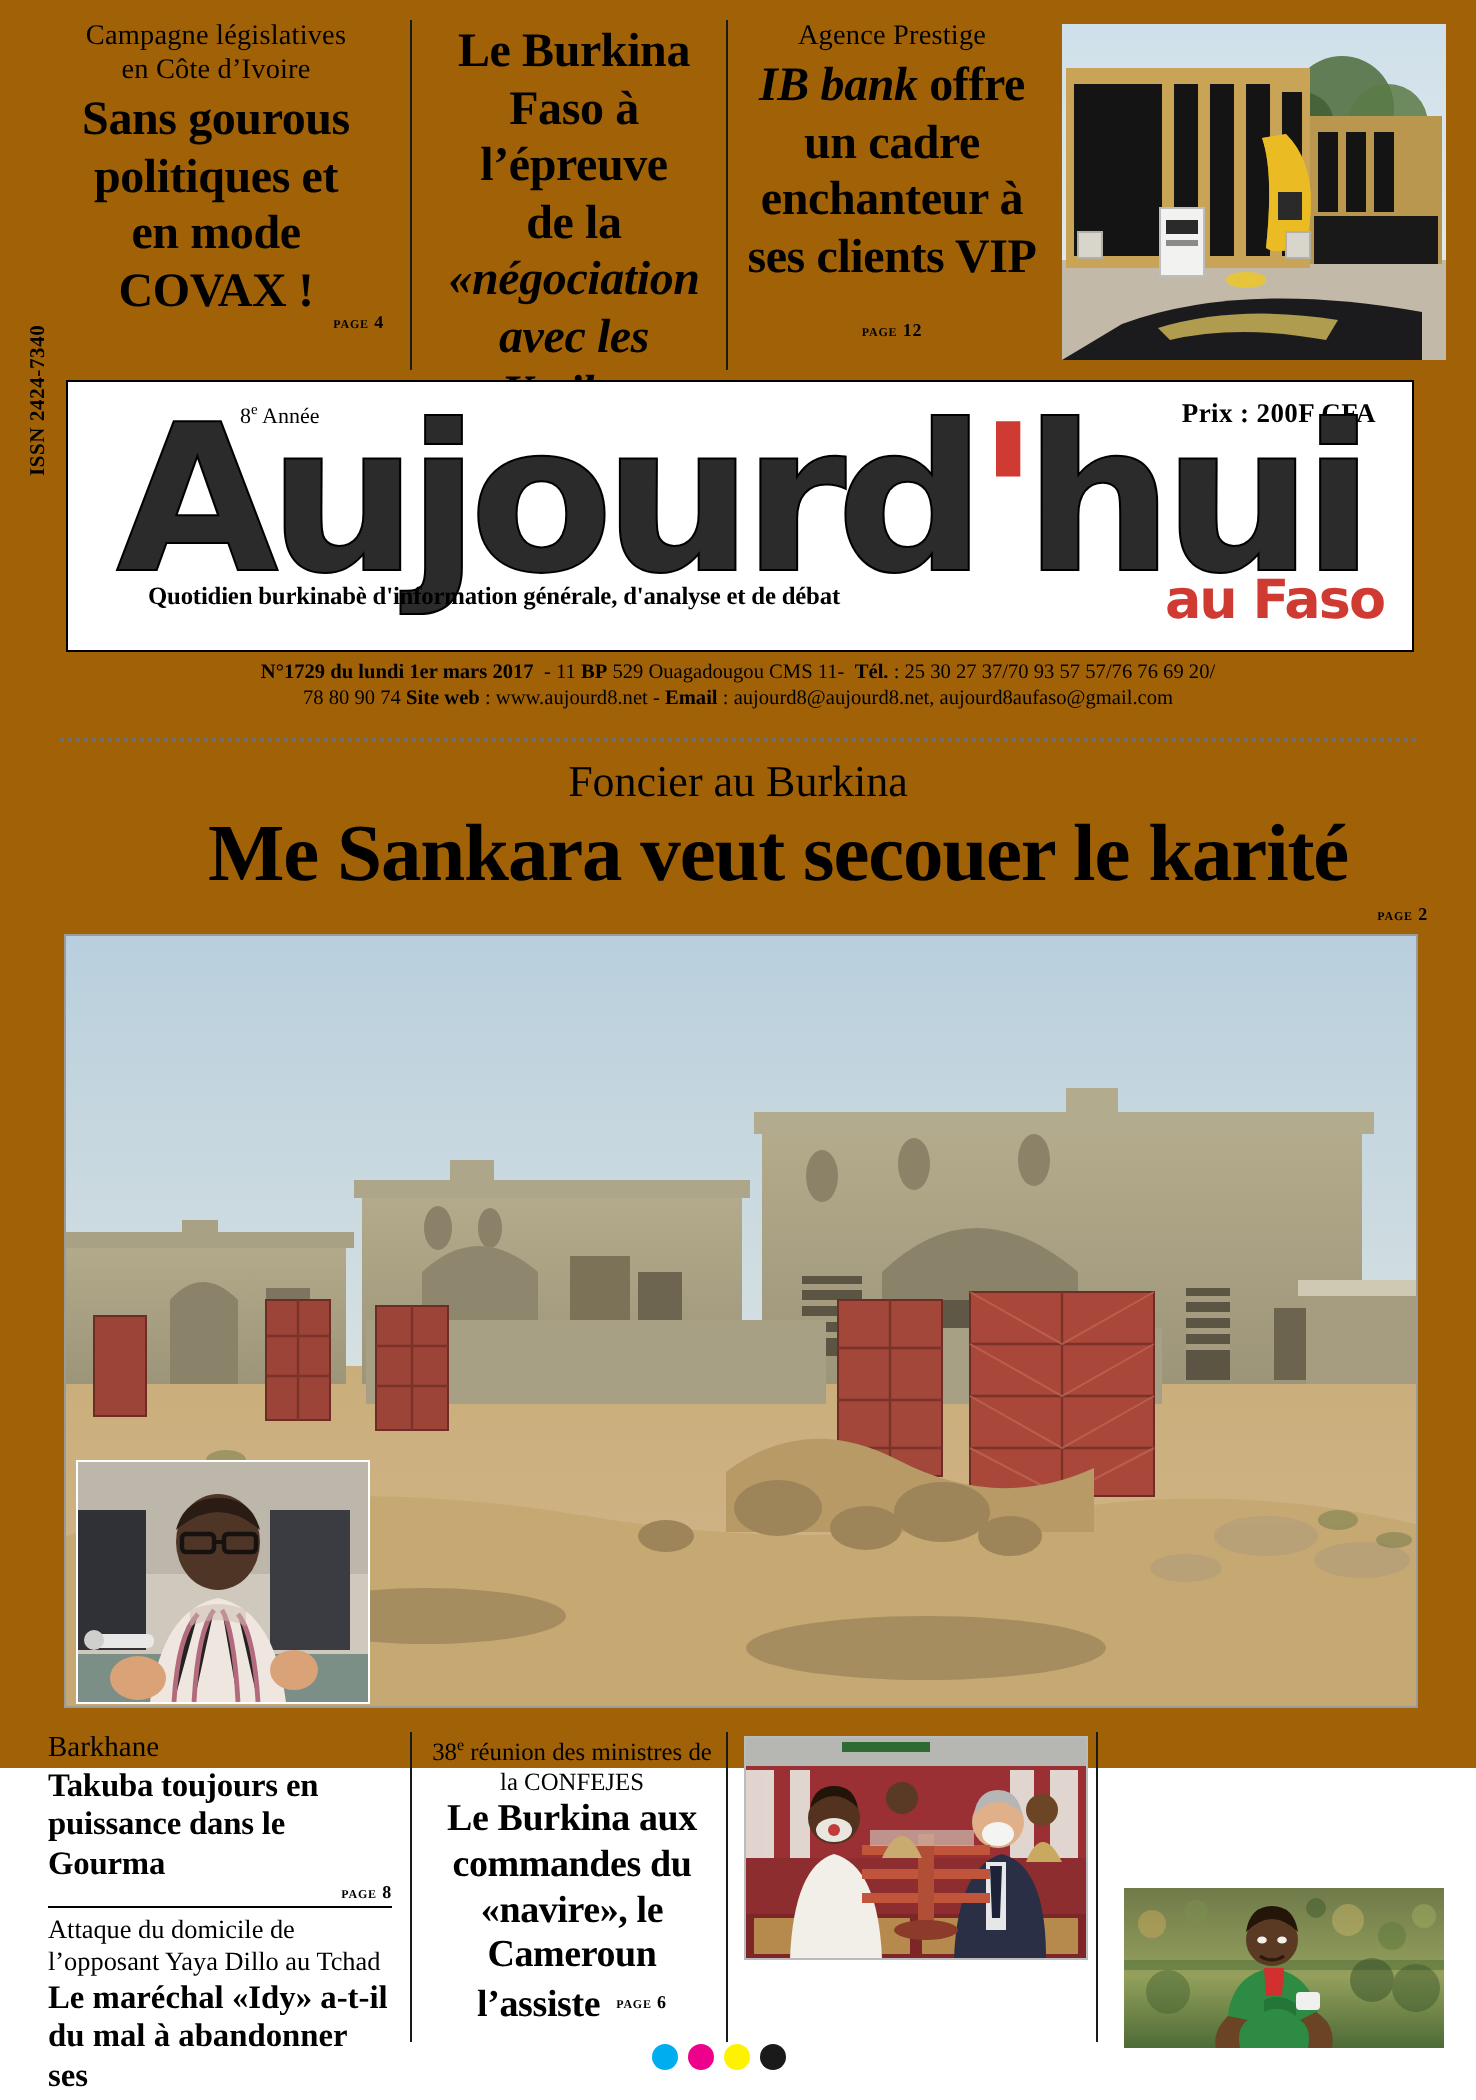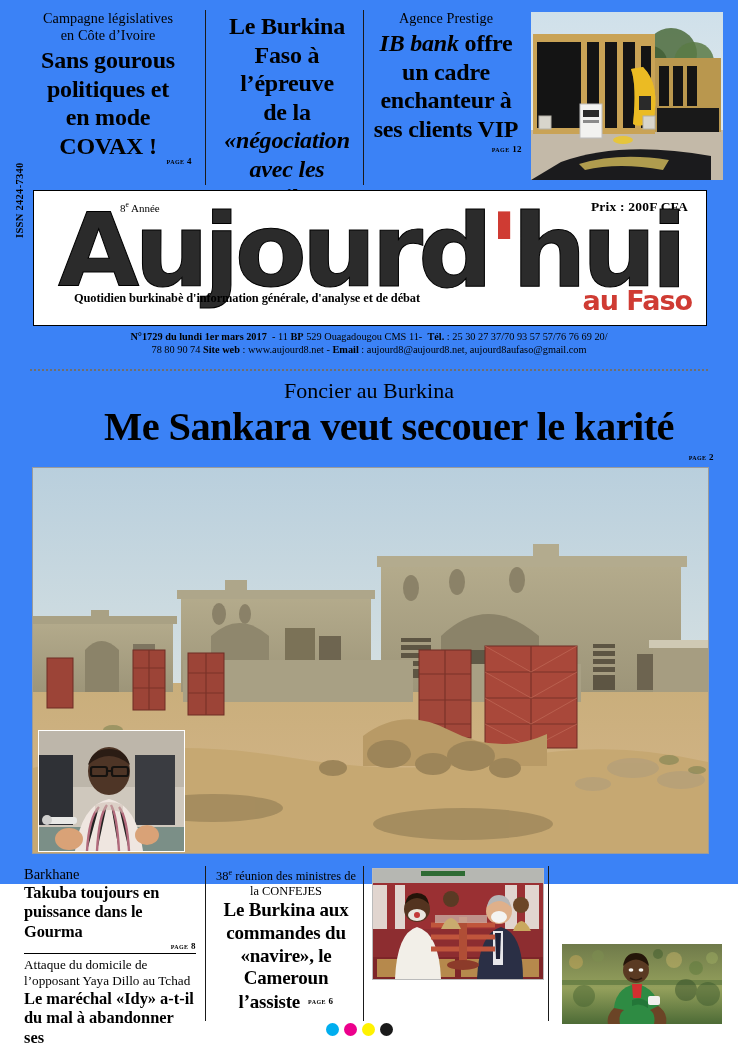--- a/index.html
+++ b/index.html
@@ -1,20 +1,20 @@
 <!DOCTYPE html>
 <html><head>
 <meta charset="utf-8">
 <style>
   html,body{margin:0;padding:0;background:#ffffff;}
   body{
     width:738px;height:1050px;position:relative;overflow:hidden;
     font-family:"Liberation Serif", serif; color:#000;
   }
-  .page{position:absolute;left:0;top:0;width:738px;height:884px;background:#3b82f6;}
+  .page{position:absolute;left:0;top:0;width:738px;height:884px;background:#a16207;}
 
   
   .teasers{position:absolute;left:0;top:0;width:738px;height:188px;}
   .teaser{position:absolute;top:10px;text-align:center;}
   .teaser .kicker{
     font-size:14.2px;line-height:17px;font-weight:400;letter-spacing:.1px;
   }
   .teaser .hl{
     font-weight:700;font-size:24px;line-height:28.5px;letter-spacing:-.2px;margin-top:2px;
   }
@@ -22,21 +22,21 @@
   .pagetag{
     font-size:9px;font-weight:700;letter-spacing:.4px;
     font-variant:small-caps;text-transform:lowercase;
   }
   .pagetag::first-letter{font-size:9px;}
   .t1{left:22px;width:172px;}
   .t2{left:214px;width:146px;}
   .t3{left:370px;width:152px;}
   .t1 .pagetag{display:block;text-align:right;margin-top:-4px;padding-right:2px;}
   .t2 .pagetag{display:block;text-align:right;margin-top:1px;padding-right:0px;}
-  .t3 .pagetag{display:block;text-align:right;margin-top:1px;padding-right:0px;}
+  .t3 .pagetag{display:block;text-align:center;margin-top:17px;padding-right:0px;}
 
   .vrule{position:absolute;top:10px;width:1px;height:175px;background:#1a1a1a;}
   .vr1{left:205px;}
   .vr2{left:363px;}
 
   
   .adphoto{
     position:absolute;left:531px;top:12px;width:192px;height:168px;overflow:hidden;
     background:#cdbd95;
   }

